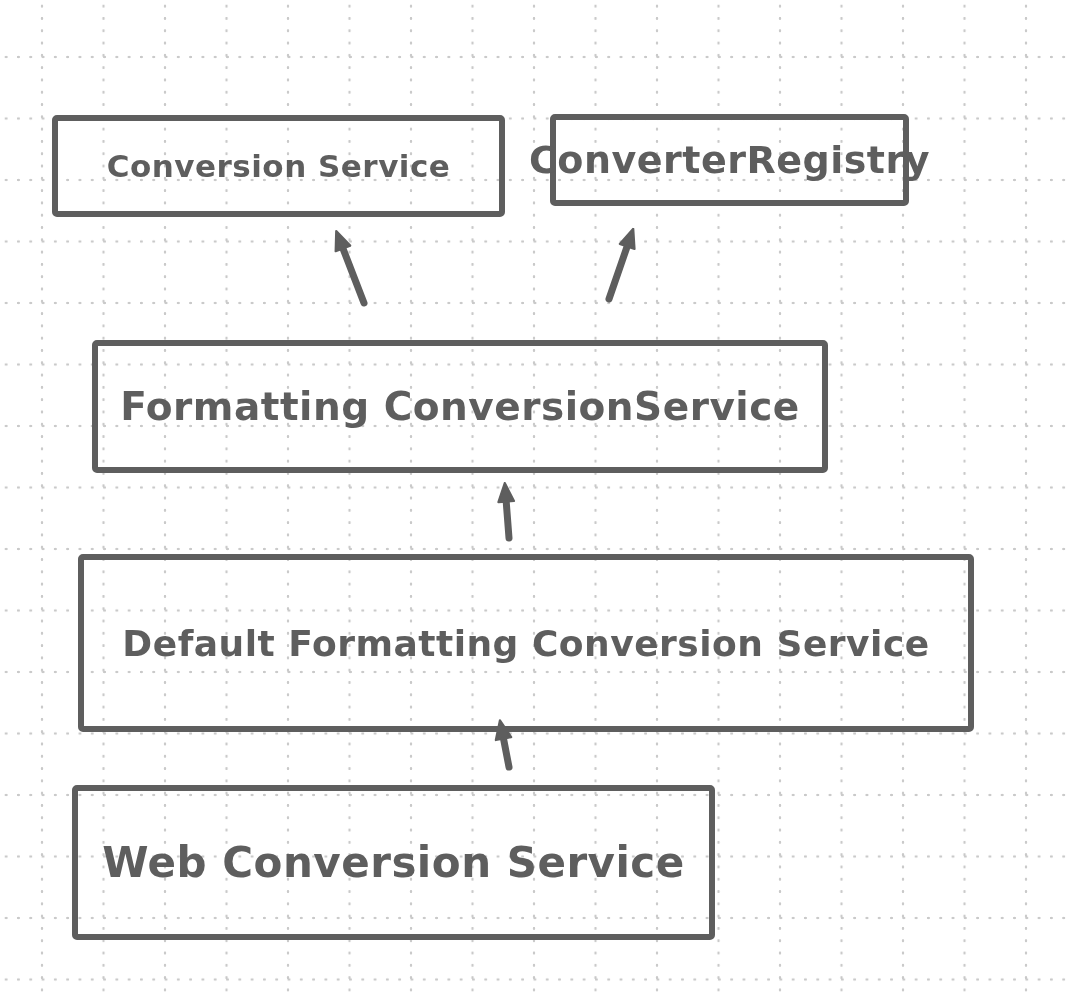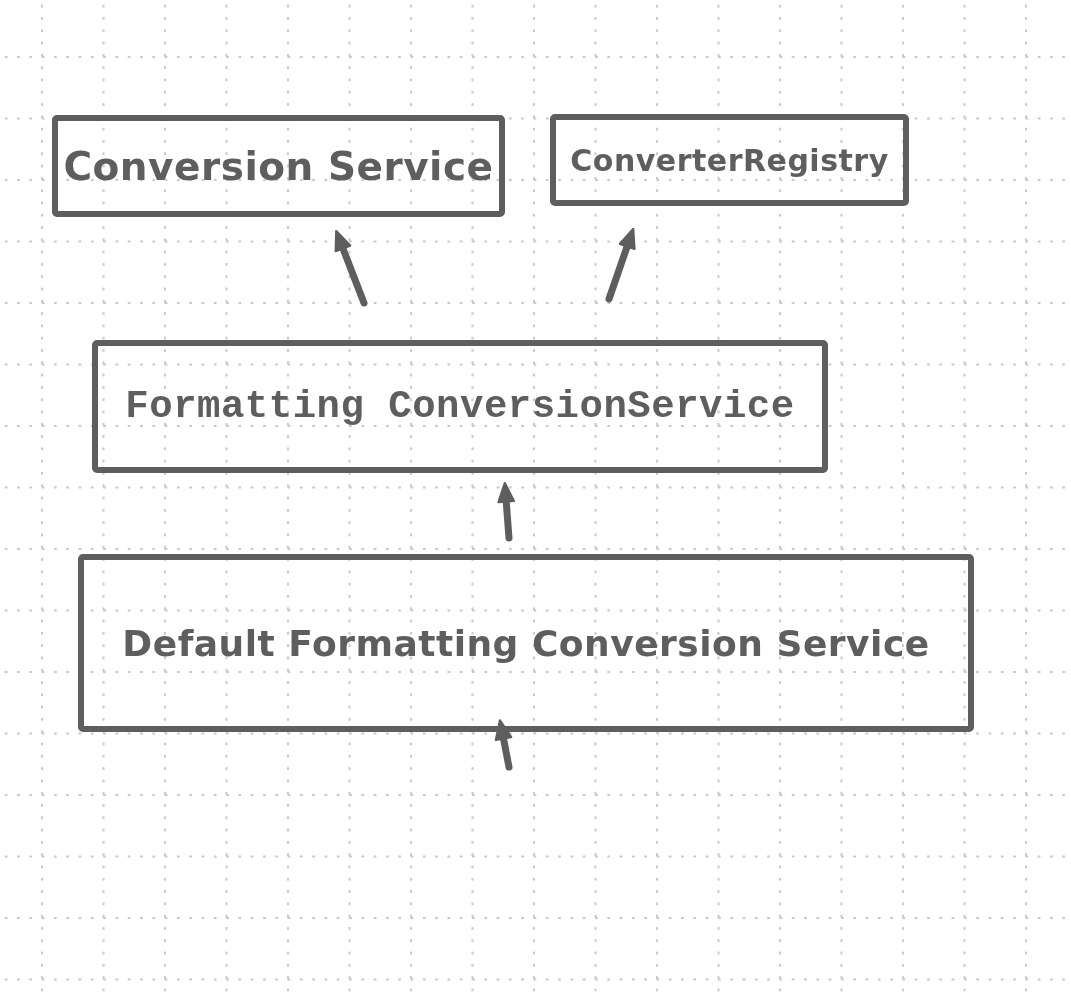--- a/index.html
+++ b/index.html
@@ -40,23 +40,23 @@
     display: flex;
     align-items: center;
     justify-content: center;
     color: #5e5e5e;
     font-weight: bold;
     white-space: nowrap;
     letter-spacing: 0.5px;
   }
   .node-label { display: inline-block; }
 
-  .node-conversion-service            { left: 52px;  top: 115px; width: 453px; height: 102px; font-size: 39px; justify-content: center; }
-  .node-converter-registry            { left: 550px; top: 114px; width: 359px; height: 92px;  font-size: 30px; }
-  .node-formatting-conversion-service { left: 92px;  top: 340px; width: 736px; height: 133px; font-size: 39px; font-family: Liberation Mono, monospace; }
+  .node-conversion-service            { left: 52px;  top: 115px; width: 453px; height: 102px; font-size: 31px; justify-content: center; }
+  .node-converter-registry            { left: 550px; top: 114px; width: 359px; height: 92px;  font-size: 38px; }
+  .node-formatting-conversion-service { left: 92px;  top: 340px; width: 736px; height: 133px; font-size: 39px; }
   .node-default-formatting            { left: 78px;  top: 554px; width: 896px; height: 178px; font-size: 36px; }
   .node-web-conversion-service        { left: 72px;  top: 785px; width: 643px; height: 155px; font-size: 42px; }
 </style>
 </head>
 <body>
 
 <div class="canvas">
 
   <svg class="arrows-layer" width="1071" height="1000" viewBox="0 0 1071 1000" xmlns="http://www.w3.org/2000/svg">
     <defs>
@@ -79,14 +79,17 @@
   </div>
 
   <div class="node node-formatting-conversion-service">
     <span class="node-label">Formatting ConversionService</span>
   </div>
 
   <div class="node node-default-formatting">
     <span class="node-label">Default Formatting Conversion Service</span>
   </div>
 
+  <div class="node node-web-conversion-service">
+    <span class="node-label">Web Conversion Service</span>
+  </div>
 
 </div>
 
 </body></html>

